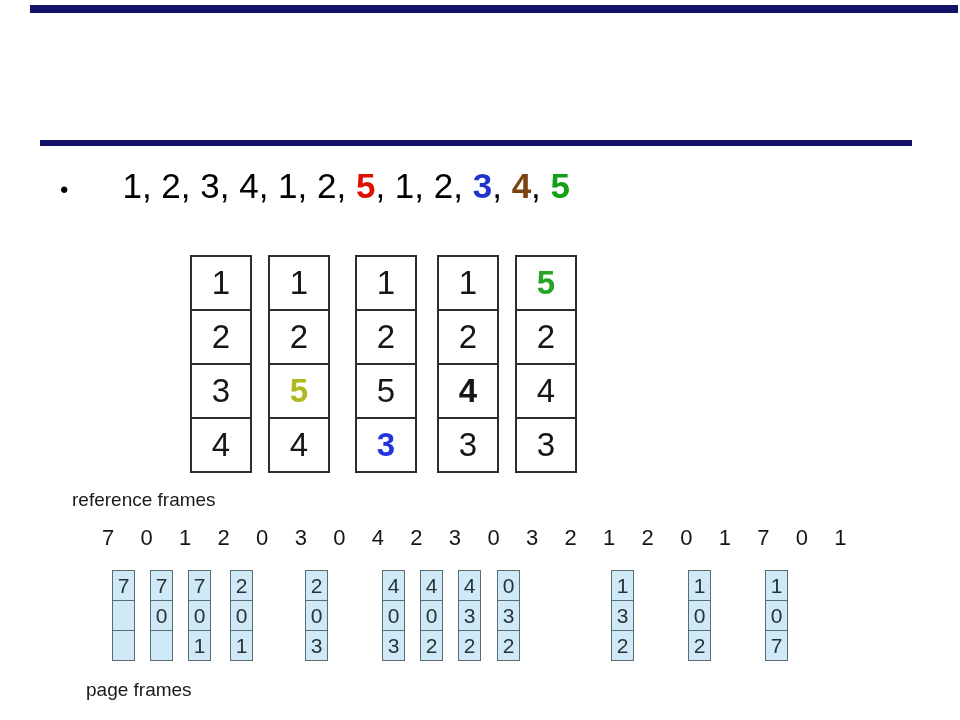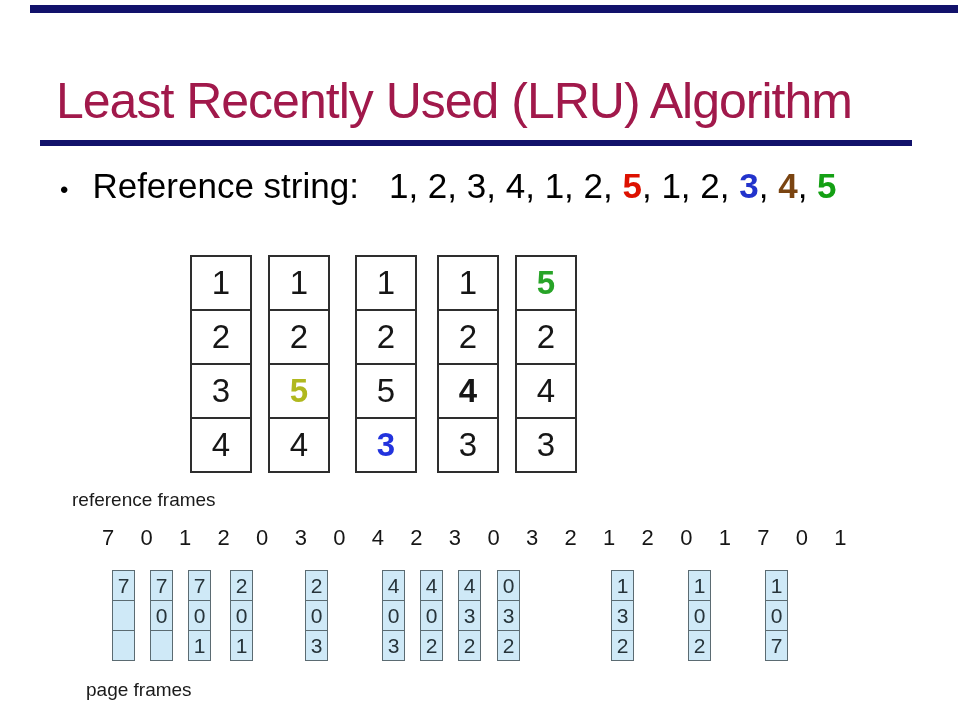--- a/index.html
+++ b/index.html
@@ -45,26 +45,24 @@
     font-size:21px; color:#27343a;
   }
   .pf-cell:first-child { margin-top:0; }
   .frames-label { position:absolute; left:86px; top:679px; font-size:19px; color:#1a1a1a; }
 </style>
 </head>
 <body>
 
 <div class="slide">
   <div class="top-bar" style="background: rgb(18, 18, 107);"></div>
-  <h1 class="title" style="color: rgb(161, 25, 75);">Least Recently Used (LRU) Algorithm</h1>
   <div class="divider" style="background: rgb(18, 18, 107);"></div>
 
   <div class="bullet-row">
     <span class="marker">•</span>
-    <span class="bullet-label">Reference string:</span>
     <span class="sequence" id="ref-sequence"><span class="seq-digit">1</span><span class="seq-comma">, </span><span class="seq-digit">2</span><span class="seq-comma">, </span><span class="seq-digit">3</span><span class="seq-comma">, </span><span class="seq-digit">4</span><span class="seq-comma">, </span><span class="seq-digit">1</span><span class="seq-comma">, </span><span class="seq-digit">2</span><span class="seq-comma">, </span><span class="seq-digit bold" style="color: rgb(221, 17, 0);">5</span><span class="seq-comma">, </span><span class="seq-digit">1</span><span class="seq-comma">, </span><span class="seq-digit">2</span><span class="seq-comma">, </span><span class="seq-digit bold" style="color: rgb(34, 51, 204);">3</span><span class="seq-comma">, </span><span class="seq-digit bold" style="color: rgb(122, 68, 17);">4</span><span class="seq-comma">, </span><span class="seq-digit bold" style="color: rgb(20, 160, 20);">5</span></span>
   </div>
 
   <div id="lru-columns">
       <div class="lru-col" style="left: 190px;">
         <div class="lru-cell">1</div>
         <div class="lru-cell">2</div>
         <div class="lru-cell">3</div>
         <div class="lru-cell">4</div>
       </div>

